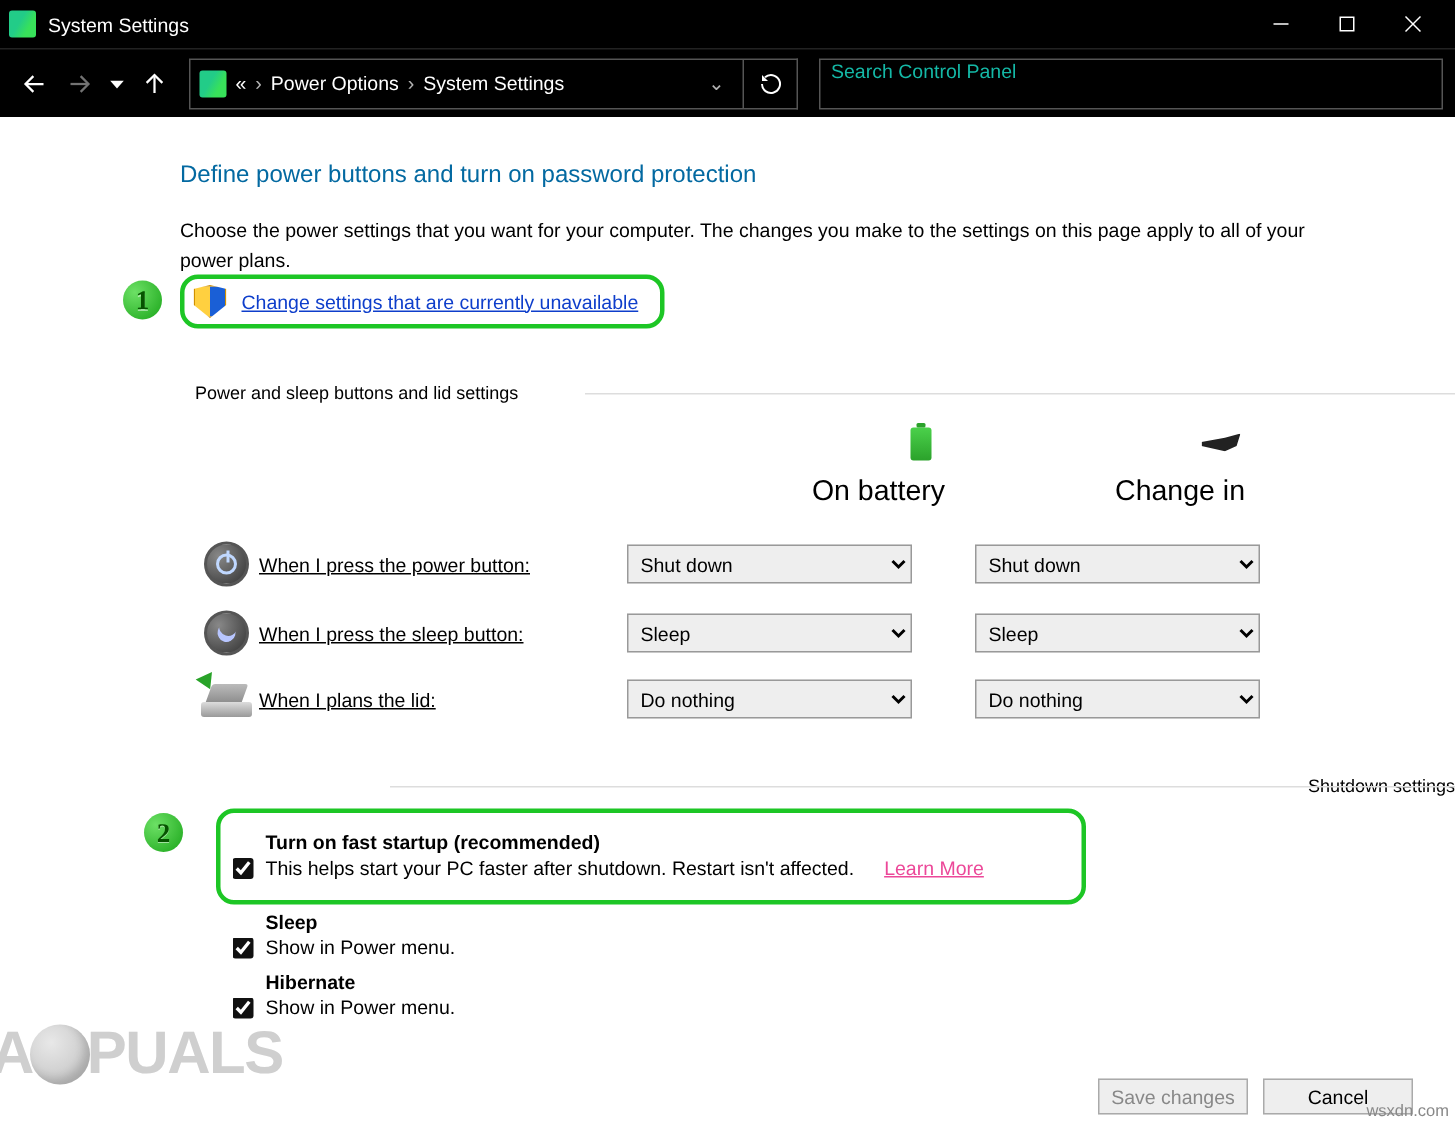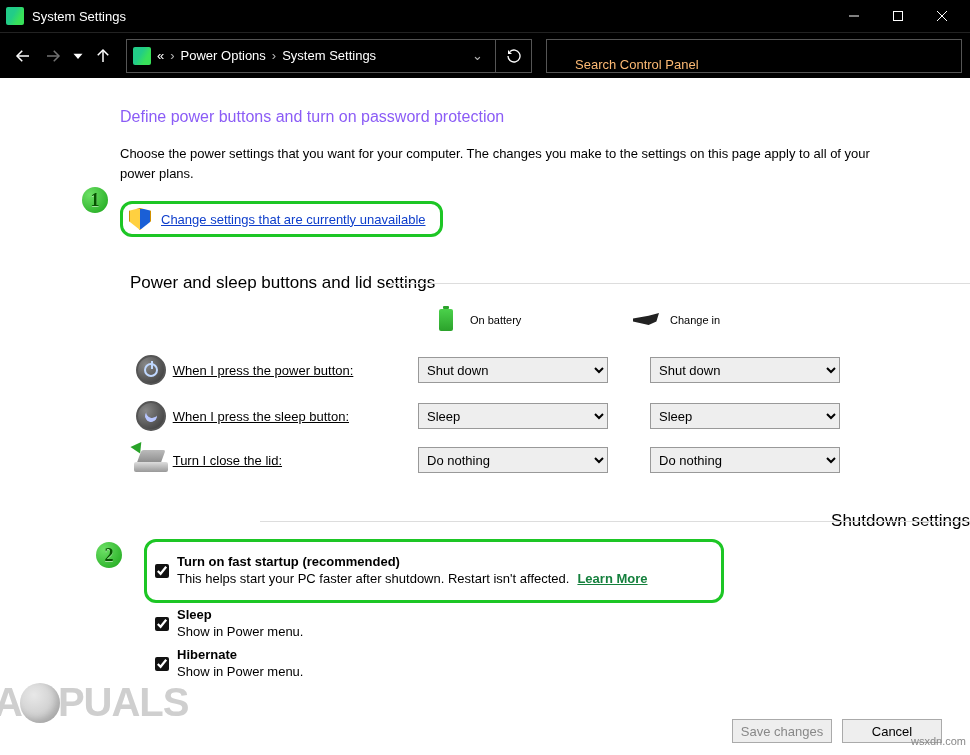--- a/index.html
+++ b/index.html
@@ -12,35 +12,35 @@
   .winbtn svg { width: 12px; height: 12px; }
   .navbar { background: #000; height: 46px; display: flex; align-items: center; padding: 0 8px; border-top: 1px solid #222; }
   .navbtn { width: 30px; height: 30px; display: flex; align-items: center; justify-content: center; color: #fff; }
   .navbtn svg { width: 18px; height: 18px; }
   .navbtn.disabled { opacity: .45; }
   .breadcrumb { display: flex; align-items: center; height: 34px; border: 1px solid #555; background: #000; margin-left: 8px; flex: 0 0 370px; padding: 0 6px; color:#fff; }
   .breadcrumb .bc-icon { width: 18px; height: 18px; margin-right: 6px; background: linear-gradient(120deg,#2c8 40%,#38e15a 70%); border-radius:2px; }
   .breadcrumb .bc-chev { margin: 0 6px; opacity:.7; }
   .breadcrumb .bc-last-chev { margin-left:auto; }
   .reload { width: 36px; height:34px; border:1px solid #555; border-left:none; display:flex; align-items:center; justify-content:center; color:#fff; }
-  .searchbox { flex:1; height:34px; border:1px solid #555; background:#000; margin-left:14px; display:flex; align-items:flex-end; padding:0 28px; color:#fdba74; }
+  .searchbox { flex:1; height:34px; border:1px solid #555; background:#000; margin-left:14px; display:flex; align-items:flex-start; padding:0 7px; color:#14b8a6; }
   .content { position: relative; padding: 30px 0 0 120px; }
-  h1.heading { color: #8b5cf6; font-weight: 400; font-size: 16px; margin-bottom: 18px; }
-  .desc { max-width: 760px; font-size: 13px; margin-bottom: 18px; line-height: 1.5; }
+  h1.heading { color: #0369a1; font-weight: 400; font-size: 16px; margin-bottom: 18px; }
+  .desc { max-width: 760px; font-size: 13px; line-height: 1.5; }
   .change-link-wrap { display: inline-flex; align-items: center; border: 3px solid #1dc625; border-radius: 12px; padding: 4px 14px 4px 6px; margin-bottom: 20px; }
   .shield-icon { width: 22px; height: 22px; margin-right: 10px; background: linear-gradient(90deg,#ffd040 50%,#1a5fd6 50%); clip-path: polygon(50% 0,100% 12%,100% 60%,50% 100%,0 60%,0 12%); border:1px solid #d09000; }
   .change-link { color: #0e3ecb; font-size: 13px; }
   .callout-num { position:absolute; width:26px; height:26px; border-radius:50%; background:radial-gradient(circle at 30% 30%, #6ce065,#1aa519); color:#065400; font-weight:900; font-size:18px; display:flex; align-items:center; justify-content:center; text-shadow:0 1px 0 rgba(255,255,255,.5); font-family: Georgia, serif; }
-  .section-title { font-size: 17px; color:#000; margin: 16px 0 8px 10px; position:relative; }
+  .section-title { font-size: 12px; color:#000; margin: 16px 0 8px 10px; position:relative; }
   .section-title::after { content:""; position:absolute; left:260px; right:-720px; top:50%; border-top:1px solid #ddd; }
   .section-title.shutdown::after { left:130px; right:-720px; }
   .table { width: 720px; }
   .table-head { display:flex; }
   .table-head .col-lbl { width: 300px; }
-  .table-head .col { width: 200px; display:flex; align-items:center; gap:8px; padding:6px 0 14px; font-size:11px; }
+  .table-head .col { width: 200px; display:flex; align-items:flex-end; gap:8px; padding:6px 0 14px; font-size:19px;flex-direction:column; }
   .iconcell { width:32px; height:26px; display:flex; align-items:center; justify-content:center; }
   .battery-icon { width:14px; height:22px; background: linear-gradient(#4bd14b,#2ba22b); border-radius:2px; position:relative; }
   .battery-icon::before { content:""; position:absolute; top:-3px; left:4px; width:6px; height:3px; background:#2ba22b; border-radius:1px; }
   .plug-icon { width:26px; height:14px; background:#222; clip-path: polygon(0 40%, 60% 20%, 100% 0, 90% 60%, 60% 85%, 0 60%); }
   .row { display:flex; align-items:center; padding: 8px 0; text-decoration: underline; }
   .row .icon-col { width:50px; display:flex; justify-content:center; }
   .row .lbl-col { width:250px; font-size:13px; }
   .row .sel-col { width:200px; padding-right:18px;margin-left:32px; }
   select.combo { width: 190px; height: 26px; font-size:13px; border:1px solid #999; background:#eee; padding:0 4px; }
   .power-btn-icon { width:30px; height:30px; border-radius:50%; background: radial-gradient(circle at 30% 30%, #888, #333); display:flex; align-items:center; justify-content:center; border:2px solid #555; }
@@ -48,26 +48,26 @@
   .power-btn-icon .ring::after { content:""; position:absolute; top:-4px; left:5px; width:2px; height:8px; background:#c0d8ff; }
   .sleep-btn-icon { width:30px; height:30px; border-radius:50%; background: radial-gradient(circle at 30% 30%, #888, #333); border:2px solid #555; display:flex; align-items:center; justify-content:center; }
   .sleep-btn-icon .moon { width:12px; height:12px; border-radius:50%; box-shadow: inset 3px -3px 0 0 #b8c6ff; transform:rotate(-30deg); }
   .lid-icon { width:34px; height:24px; position:relative; }
   .lid-icon .base { position:absolute; bottom:0; width:34px; height:10px; background:linear-gradient(#ddd,#999); border-radius:2px; }
   .lid-icon .top { position:absolute; bottom:8px; left:5px; width:24px; height:14px; background:linear-gradient(#bbb,#888); transform:skewX(-20deg); border-radius:2px; }
   .lid-icon .arrow { position:absolute; left:-2px; top:-4px; width:0; height:0; border-left:6px solid transparent; border-right:6px solid transparent; border-top:10px solid #29a329; transform:rotate(-25deg); }
 
   .shutdown-items { margin-left: 24px; }
   .fast-wrap { border:3px solid #1dc625; border-radius:12px; padding:8px 12px 10px 8px; display:inline-block; width:580px; }
-  .chk-row { display:flex; align-items:center; gap:8px; padding:4px 0; }
+  .chk-row { display:flex; align-items:flex-end; gap:8px; padding:4px 0; }
   input[type=checkbox] { width:14px; height:14px; margin-top:2px; accent-color:#111; }
   .chk-body { display:flex; flex-direction:column; }
   .chk-title { font-weight:700; font-size:13px; }
   .chk-desc { font-size:13px; margin-top:2px; }
-  .learn { color:#15803d; text-decoration:underline; margin-left:8px;font-weight:bold; }
+  .learn { color:#ec4899; text-decoration:underline; margin-left:20px; }
 
   .footer-btns { position:absolute; right:28px; bottom:12px; display:flex; gap:10px; }
   .btn { width:100px; height:24px; font-size:13px; border:1px solid #aaa; background:#eee; }
   .btn.disabled { color:#888; }
 
   .watermark { position:absolute; left:-6px; bottom:30px; font-family: Arial Black, Arial, sans-serif; font-size:40px; font-weight:900; color:#cfcfcf; letter-spacing:-1px; display:flex; align-items:center; }
   .watermark .globe { width:40px; height:40px; border-radius:50%; background: radial-gradient(circle at 35% 30%, #e8e8e8, #bcbcbc); margin:0 -2px; box-shadow: inset -4px -4px 6px rgba(0,0,0,.15); }
   .wsxdn { position:absolute; right:4px; bottom:8px; font-size:11px; color:#888; }
 </style>
 </head>
@@ -189,21 +189,21 @@
       <div class="sel-col"><select class="combo"><option>Sleep</option></select></div>
     </div>
     <div class="row">
       <div class="icon-col">
           <div class="lid-icon">
             <div class="arrow"></div>
             <div class="top"></div>
             <div class="base"></div>
           </div>
         </div>
-      <div class="lbl-col">Turn I close the lid:</div>
+      <div class="lbl-col">When I plans the lid:</div>
       <div class="sel-col"><select class="combo"><option>Do nothing</option></select></div>
       <div class="sel-col"><select class="combo"><option>Do nothing</option></select></div>
     </div>
   </div>
 
   <div class="section-title shutdown" style="margin-top:30px;text-align:right;">Shutdown settings</div>
 
   <div class="callout-num" style="left:96px; top:464px;">2</div>
 
   <div class="shutdown-items">

